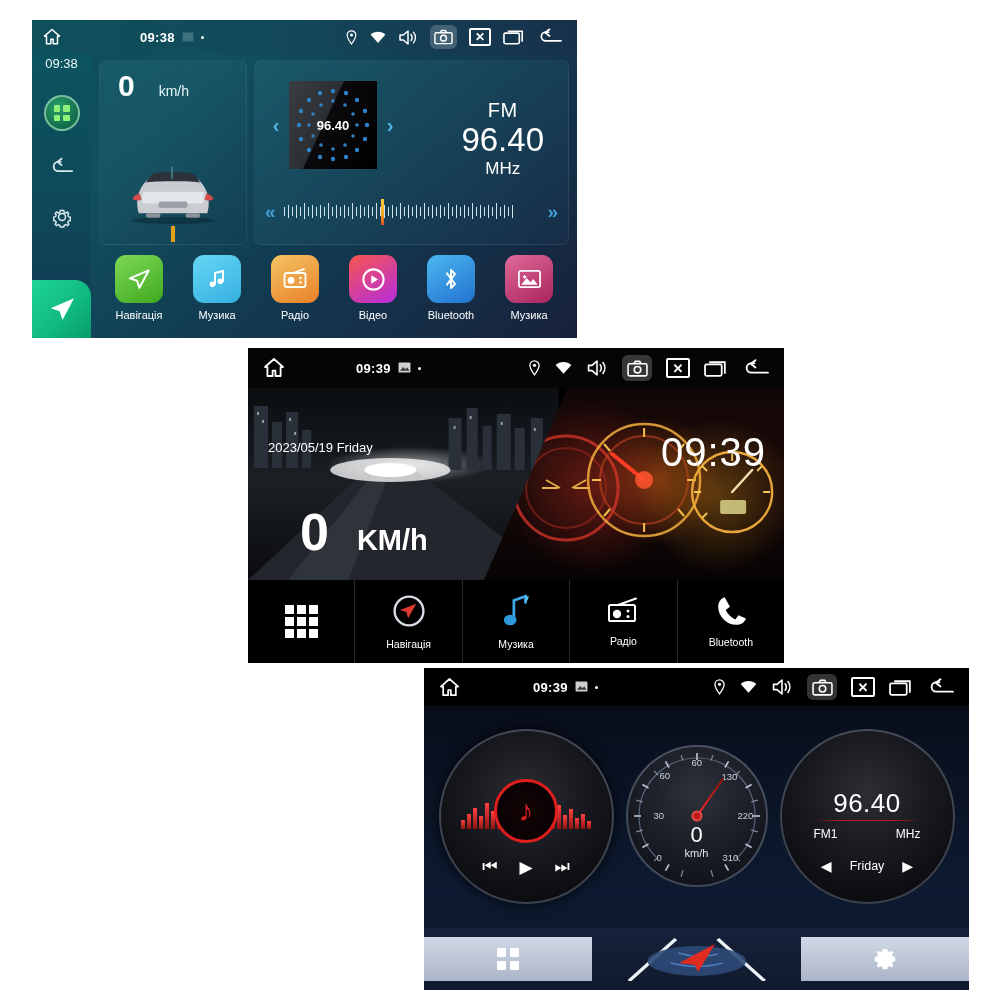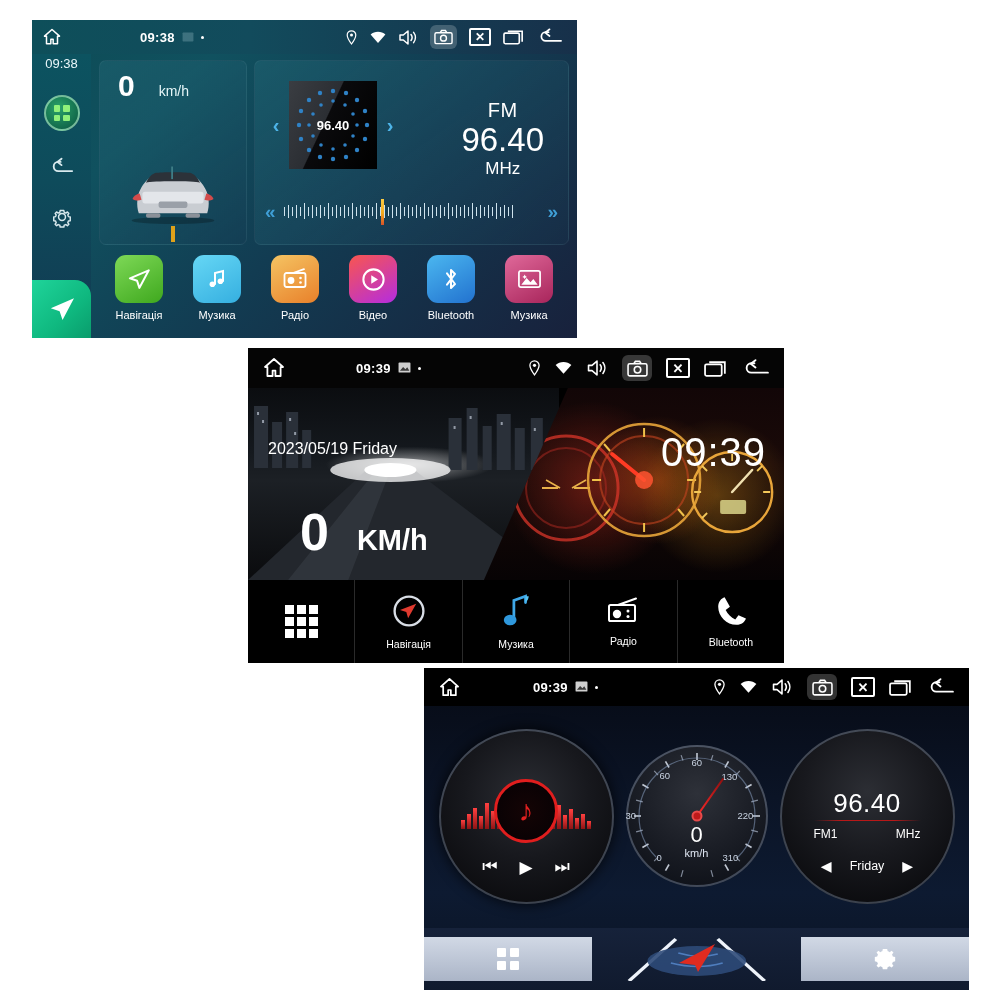--- a/index.html
+++ b/index.html
@@ -127,21 +127,21 @@
       linear-gradient(180deg,#0b0d10 0%,#14181d 32%,#1c2025 48%,#0a0b0d 100%);
   }
   .s2-photo-right { position: absolute; right: 0; top: 0; width: 56%; height: 100%;
     clip-path: polygon(28% 0, 100% 0, 100% 100%, 0 100%);
     background:
       radial-gradient(circle at 36% 52%, rgba(255,60,40,.32), transparent 40%),
       radial-gradient(circle at 58% 48%, rgba(255,120,20,.38), transparent 32%),
       radial-gradient(circle at 78% 56%, rgba(255,170,30,.30), transparent 30%),
       linear-gradient(180deg,#120607 0%,#1a0a08 40%,#070304 100%);
   }
-  .s2-date { position: absolute; left: 20px; top: 52px; color:#fff; font-size: 16px; z-index: 5; }
+  .s2-date { position: absolute; left: 20px; top: 52px; color:#fff; font-size: 13px; z-index: 5; }
   .s2-clock { position: absolute; right: 18px; top: 42px; color:#fff;
               font-size: 40px; font-weight: 300; z-index: 5; letter-spacing: 1px; }
   .s2-spd-row { position: absolute; left: 52px; top: 118px; display: flex;
                 align-items: baseline; z-index: 5; }
   .s2-spd { font-size: 52px; font-weight: bold; color: #fff; line-height: 1; }
   .s2-spd-u { font-size: 29px; font-weight: bold; color: #fff; margin-left: 28px; }
 
   .s2-dock { position: absolute; left: 0; bottom: 0; width: 100%; height: 83px;
              display: flex; background: #000; }
   .s2-dock-item { flex: 1; display: flex; flex-direction: column; align-items: center;
@@ -835,21 +835,21 @@
             <path d="M55.1 10.1 L57 15.6"></path>
               <path d="M28.2 25.9 L32.1 30.1"></path>
               <path d="M10.1 55.1 L16.8 56.9"></path>
             <path d="M10.1 86.9 L16.8 85.1"></path>
               <path d="M28.2 116.1 L32.1 111.9"></path>
               <path d="M55.1 131.9 L57 125.2"></path>
           </g>
           <path d="M30 112 A 58 58 0 1 1 112 112" fill="none" stroke="#8fa8cc" stroke-width="1.2" opacity=".5"></path>
         </svg>
         <span class="tick-lb" style="left:31px;top:107px">0</span>
-        <span class="tick-lb" style="left:0;top:65px">30</span>
+        <span class="tick-lb" style="left:28px;top:65px">30</span>
         <span class="tick-lb" style="left:34px;top:25px">60</span>
         <span class="tick-lb" style="left:66px;top:12px">60</span>
         <span class="tick-lb" style="left:96px;top:26px">130</span>
         <span class="tick-lb" style="left:112px;top:65px">220</span>
         <span class="tick-lb" style="left:97px;top:107px">310</span>
         <div class="needle"></div>
         <div class="hub"></div>
         <div class="s3-spd-val">0</div>
         <div class="s3-spd-u">km/h</div>
       </div>

